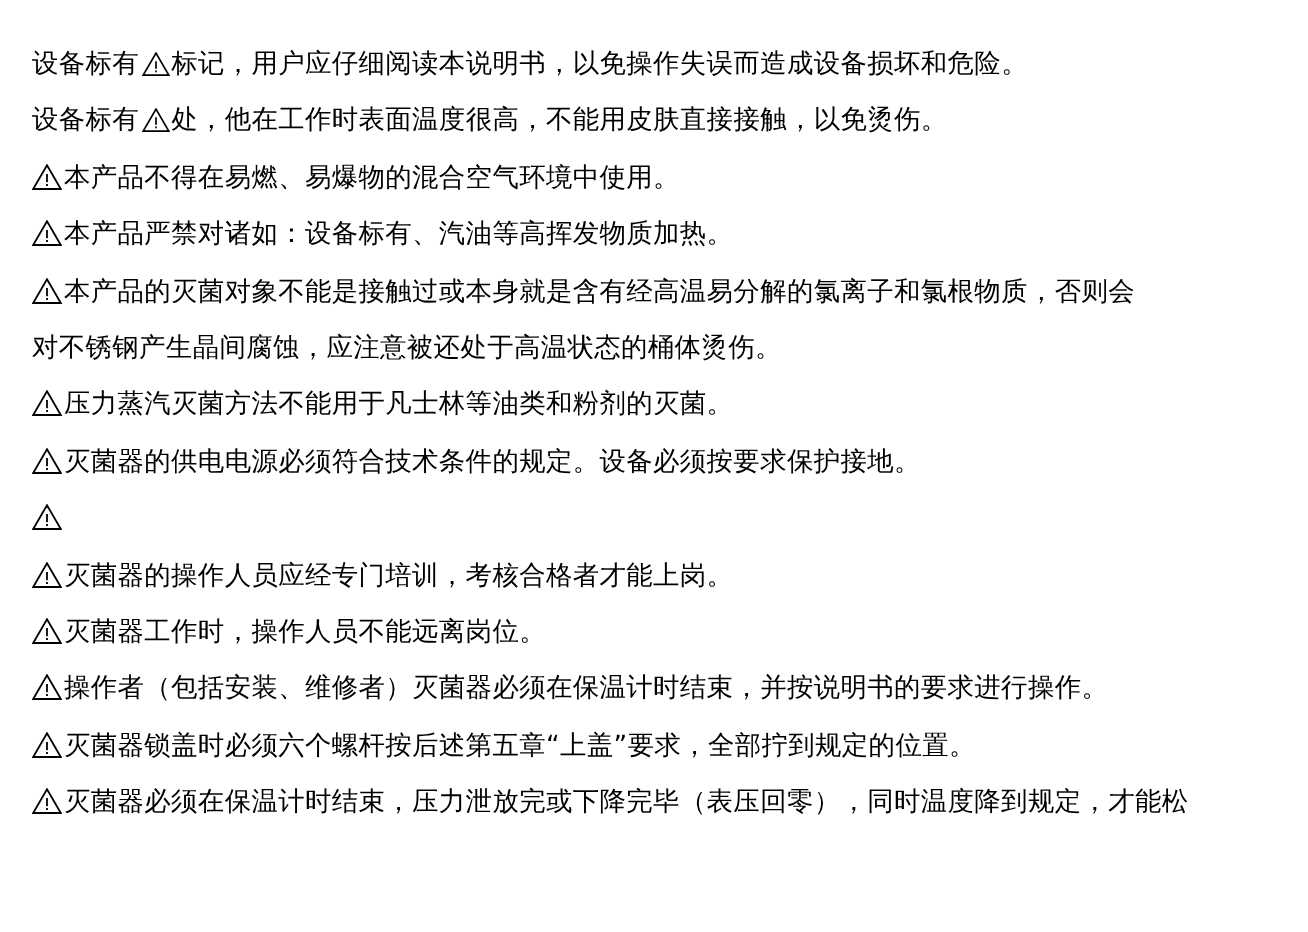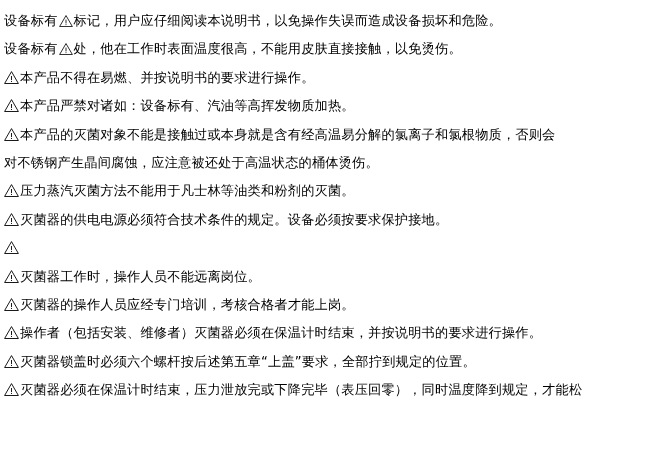--- a/index.html
+++ b/index.html
@@ -11,21 +11,21 @@
     width: 654px;
     height: 466px;
     overflow: hidden;
     font-family: "DejaVu Sans", "Liberation Sans", sans-serif;
     color: #000000;
   }
   #page {
     position: relative;
     width: 654px;
     height: 466px;
-    padding: 0;
+    padding: 12px;
     box-sizing: border-box;
   }
   .doc-body {
     padding: 7px 6px 0 4px;
   }
   .para {
     display: block;
     font-size: 13.2px;
     line-height: 28.4px;
     letter-spacing: 0.2px;
@@ -86,21 +86,21 @@
               <path d="M7.5 0.6 L14.4 12.5 L0.6 12.5 Z" fill="none" stroke="#000" stroke-width="0.9"></path>
               <rect x="7.05" y="5.0" width="0.9" height="4.1" fill="#000"></rect>
               <rect x="7.05" y="10.0" width="0.9" height="1.0" fill="#000"></rect>
             </svg></span><span class="txt">处，他在工作时表面温度很高，不能用皮肤直接接触，以免烫伤。</span></span>
       </div>
       <div class="para">
         <span class="line"><span class="warn"><svg width="15" height="13" viewBox="0 0 15 13">
               <path d="M7.5 0.6 L14.4 12.5 L0.6 12.5 Z" fill="none" stroke="#000" stroke-width="0.9"></path>
               <rect x="7.05" y="5.0" width="0.9" height="4.1" fill="#000"></rect>
               <rect x="7.05" y="10.0" width="0.9" height="1.0" fill="#000"></rect>
-            </svg></span><span class="txt">本产品不得在易燃、并按说明书的要求进行操作。</span></span>
+            </svg></span><span class="txt">本产品不得在易燃、易爆物的混合空气环境中使用。</span></span>
       </div>
       <div class="para">
         <span class="line"><span class="warn"><svg width="15" height="13" viewBox="0 0 15 13">
               <path d="M7.5 0.6 L14.4 12.5 L0.6 12.5 Z" fill="none" stroke="#000" stroke-width="0.9"></path>
               <rect x="7.05" y="5.0" width="0.9" height="4.1" fill="#000"></rect>
               <rect x="7.05" y="10.0" width="0.9" height="1.0" fill="#000"></rect>
             </svg></span><span class="txt">本产品严禁对诸如：设备标有、汽油等高挥发物质加热。</span></span>
       </div>
       <div class="para">
         <span class="line"><span class="warn"><svg width="15" height="13" viewBox="0 0 15 13">
@@ -129,28 +129,28 @@
               <path d="M7.5 0.6 L14.4 12.5 L0.6 12.5 Z" fill="none" stroke="#000" stroke-width="0.9"></path>
               <rect x="7.05" y="5.0" width="0.9" height="4.1" fill="#000"></rect>
               <rect x="7.05" y="10.0" width="0.9" height="1.0" fill="#000"></rect>
             </svg></span></span>
       </div>
       <div class="para">
         <span class="line"><span class="warn"><svg width="15" height="13" viewBox="0 0 15 13">
               <path d="M7.5 0.6 L14.4 12.5 L0.6 12.5 Z" fill="none" stroke="#000" stroke-width="0.9"></path>
               <rect x="7.05" y="5.0" width="0.9" height="4.1" fill="#000"></rect>
               <rect x="7.05" y="10.0" width="0.9" height="1.0" fill="#000"></rect>
-            </svg></span><span class="txt">灭菌器工作时，操作人员不能远离岗位。</span></span>
+            </svg></span><span class="txt">灭菌器的操作人员应经专门培训，考核合格者才能上岗。</span></span>
       </div>
       <div class="para">
         <span class="line"><span class="warn"><svg width="15" height="13" viewBox="0 0 15 13">
               <path d="M7.5 0.6 L14.4 12.5 L0.6 12.5 Z" fill="none" stroke="#000" stroke-width="0.9"></path>
               <rect x="7.05" y="5.0" width="0.9" height="4.1" fill="#000"></rect>
               <rect x="7.05" y="10.0" width="0.9" height="1.0" fill="#000"></rect>
-            </svg></span><span class="txt">灭菌器的操作人员应经专门培训，考核合格者才能上岗。</span></span>
+            </svg></span><span class="txt">灭菌器工作时，操作人员不能远离岗位。</span></span>
       </div>
       <div class="para">
         <span class="line"><span class="warn"><svg width="15" height="13" viewBox="0 0 15 13">
               <path d="M7.5 0.6 L14.4 12.5 L0.6 12.5 Z" fill="none" stroke="#000" stroke-width="0.9"></path>
               <rect x="7.05" y="5.0" width="0.9" height="4.1" fill="#000"></rect>
               <rect x="7.05" y="10.0" width="0.9" height="1.0" fill="#000"></rect>
             </svg></span><span class="txt">操作者（包括安装、维修者）灭菌器必须在保温计时结束，并按说明书的要求进行操作。</span></span>
       </div>
       <div class="para">
         <span class="line"><span class="warn"><svg width="15" height="13" viewBox="0 0 15 13">

